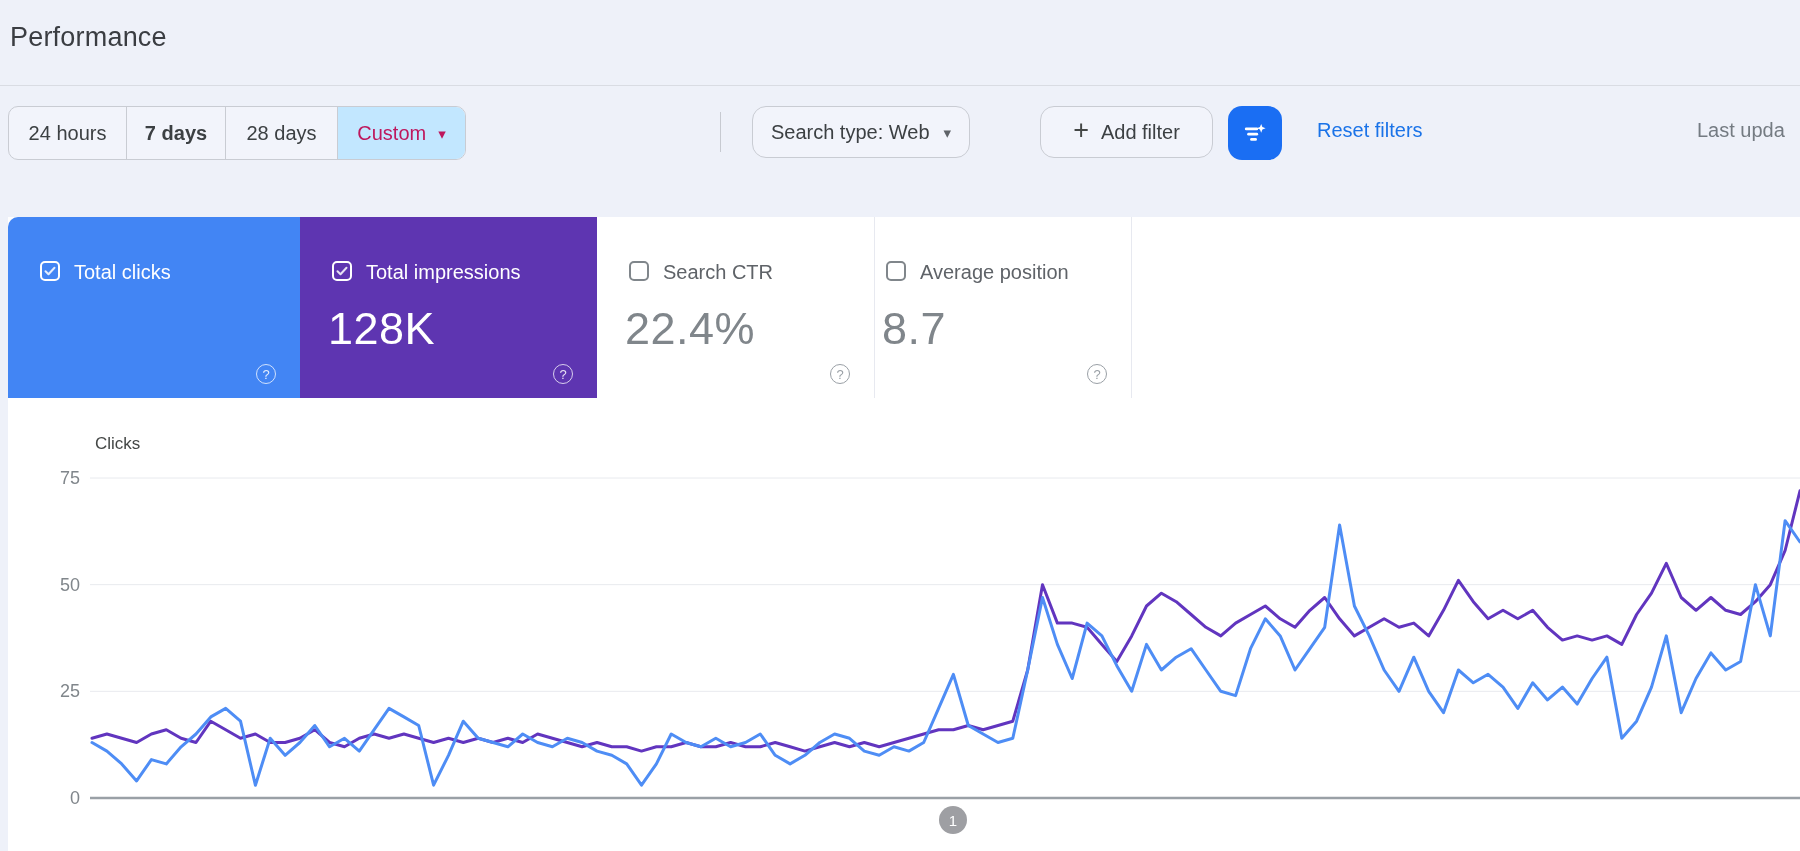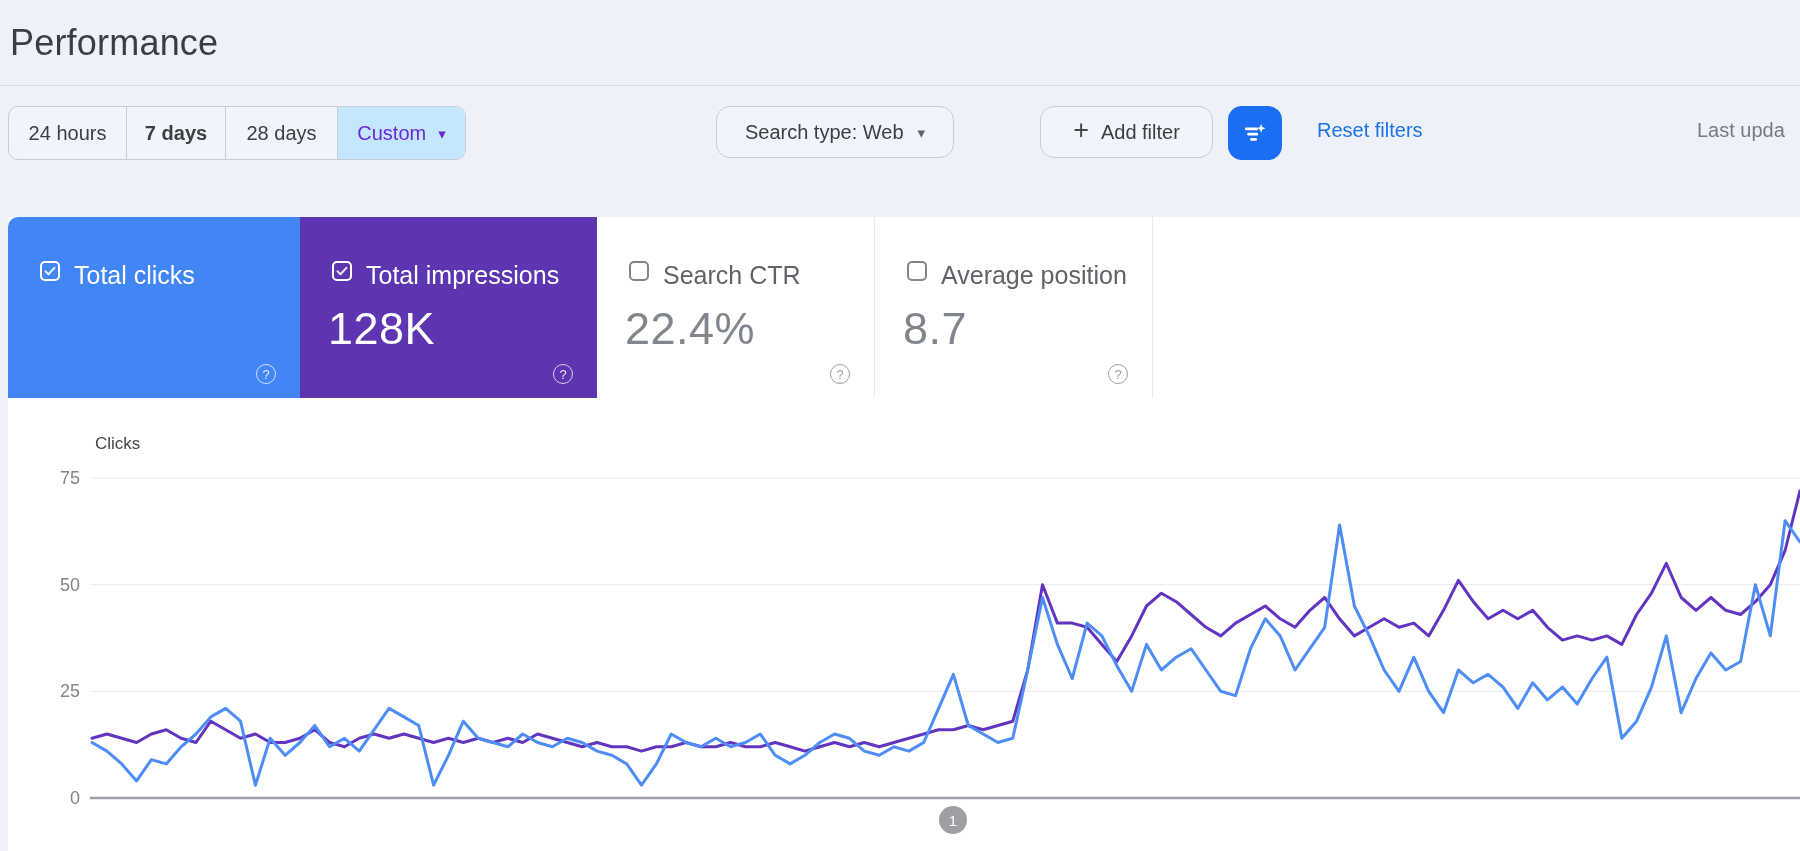--- a/index.html
+++ b/index.html
@@ -5,50 +5,50 @@
   html,body{margin:0;padding:0;}
   body{
     width:1800px;height:851px;position:relative;overflow:hidden;
     background:#eef1f9;
     font-family:"Liberation Sans", sans-serif;
     -webkit-font-smoothing:antialiased;
   }
   
   .page-title{
     position:absolute;left:10px;top:22px;
-    font-size:36px;color:#3a3d42;font-weight:400;letter-spacing:.2px;
+    font-size:27px;color:#3a3d42;font-weight:400;letter-spacing:.2px;
   }
   .header-divider{
     position:absolute;left:0;top:85px;width:1800px;height:1px;background:#d9dce3;
   }
   
   .toolbar{position:absolute;left:0;top:106px;width:1800px;height:54px;}
   .seg-group{
     position:absolute;left:8px;top:0;height:52px;display:flex;
     border:1px solid #c9ccd3;border-radius:10px;overflow:hidden;background:#f2f4fb;
   }
   .seg{
     display:flex;align-items:center;justify-content:center;
     font-size:20px;color:#3c4043;cursor:pointer;box-sizing:border-box;
     border-right:1px solid #c9ccd3;padding:0 4px;
   }
   .seg:last-child{border-right:none;}
   .seg--bold{font-weight:700;}
-  .seg--selected{background:#c2e7ff;color:#6d28d9;font-weight:500;}
+  .seg--selected{background:#c2e7ff;color:#be185d;font-weight:500;}
   .seg .caret{margin-left:12px;font-size:15px;line-height:1;}
   .w1{width:118px}.w2{width:99px}.w3{width:112px}.w4{width:159px}.w5{width:127px}
   .toolbar-vdivider{
     position:absolute;left:720px;top:6px;width:1px;height:40px;background:#c7cad1;
   }
   .chip{
     position:absolute;top:0;height:52px;display:flex;align-items:center;justify-content:center;
     border:1px solid #c9ccd3;border-radius:14px;background:#f2f4fb;
     font-size:20px;color:#3c4043;cursor:pointer;box-sizing:border-box;
   }
-  .chip-searchtype{left:716px;width:238px;}
+  .chip-searchtype{left:752px;width:218px;}
   .chip-addfilter{left:1040px;width:173px;}
   .chip .caret{margin-left:14px;font-size:15px;color:#5f6368;line-height:1;}
   .chip .plus{font-size:27px;font-weight:400;color:#444746;margin-right:12px;margin-top:-3px;}
   .icon-btn{
     position:absolute;left:1228px;top:0;width:54px;height:54px;border-radius:14px;
     background:#1a6ef3;display:flex;align-items:center;justify-content:center;cursor:pointer;
   }
   .reset-link{
     position:absolute;left:1317px;top:13px;font-size:20px;font-weight:500;color:#1a73e8;cursor:pointer;
   }
@@ -60,23 +60,23 @@
   .cards-panel{
     position:absolute;left:8px;top:217px;width:1792px;height:181px;background:#ffffff;
     border-bottom:1px solid #e7e9f0;
   }
   .card{
     position:absolute;top:0;height:181px;cursor:pointer;box-sizing:border-box;
   }
   .card-clicks{left:0;width:292px;border-top-left-radius:10px;}
   .card-impressions{left:292px;width:297px;}
   .card-ctr{left:589px;width:278px;border-right:1px solid #e7e9f0;}
-  .card-position{left:867px;width:278px;border-right:1px solid #e7e9f0;}
+  .card-position{left:846px;width:278px;border-right:1px solid #e7e9f0;}
   .card .cb{position:absolute;left:30px;top:42px;width:24px;height:24px;}
-  .card .label{position:absolute;left:66px;top:44px;font-size:25px;font-weight:500;}
+  .card .label{position:absolute;left:66px;top:44px;font-size:20px;font-weight:500;}
   .card .value{position:absolute;left:28px;top:86px;font-size:45px;font-weight:400;letter-spacing:.5px;}
   .card.selected .label,.card.selected .value{color:#ffffff;}
   .card.unselected .label{color:#5f6368;}
   .card.unselected .value{color:#80868b;}
   .help{
     position:absolute;right:24px;bottom:14px;width:20px;height:20px;border-radius:50%;
     font-size:13px;display:flex;align-items:center;justify-content:center;cursor:pointer;box-sizing:border-box;
   }
   .card.selected .help{border:1.6px solid rgba(255,255,255,.75);color:rgba(255,255,255,.85);}
   .card.unselected .help{border:1.6px solid #9aa0a6;color:#9aa0a6;}

